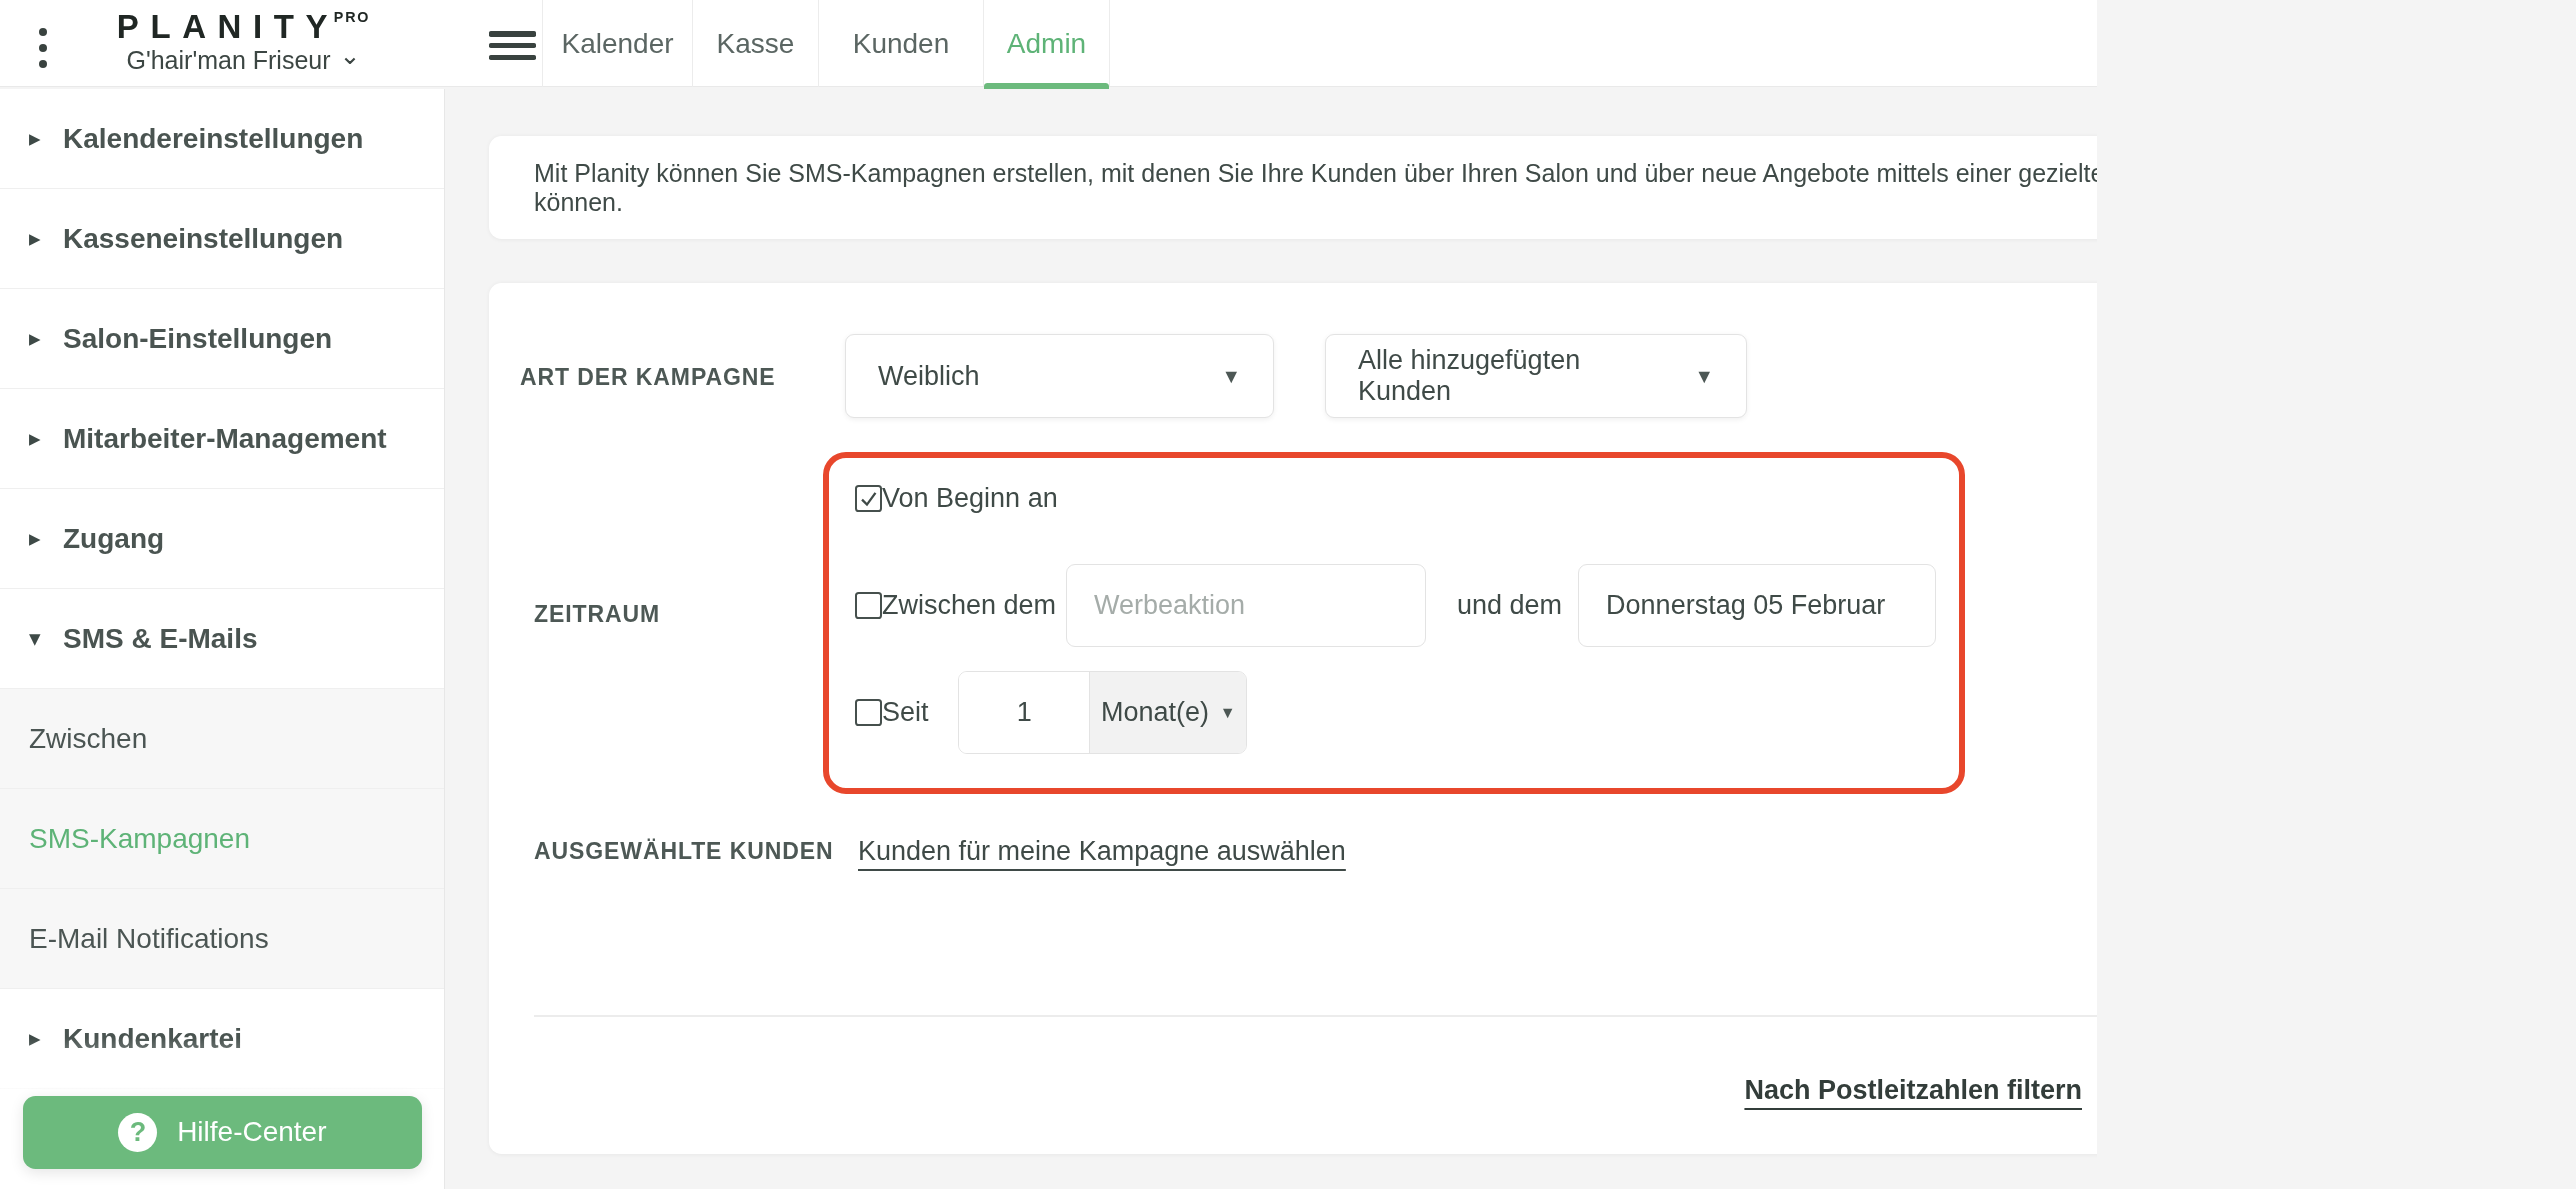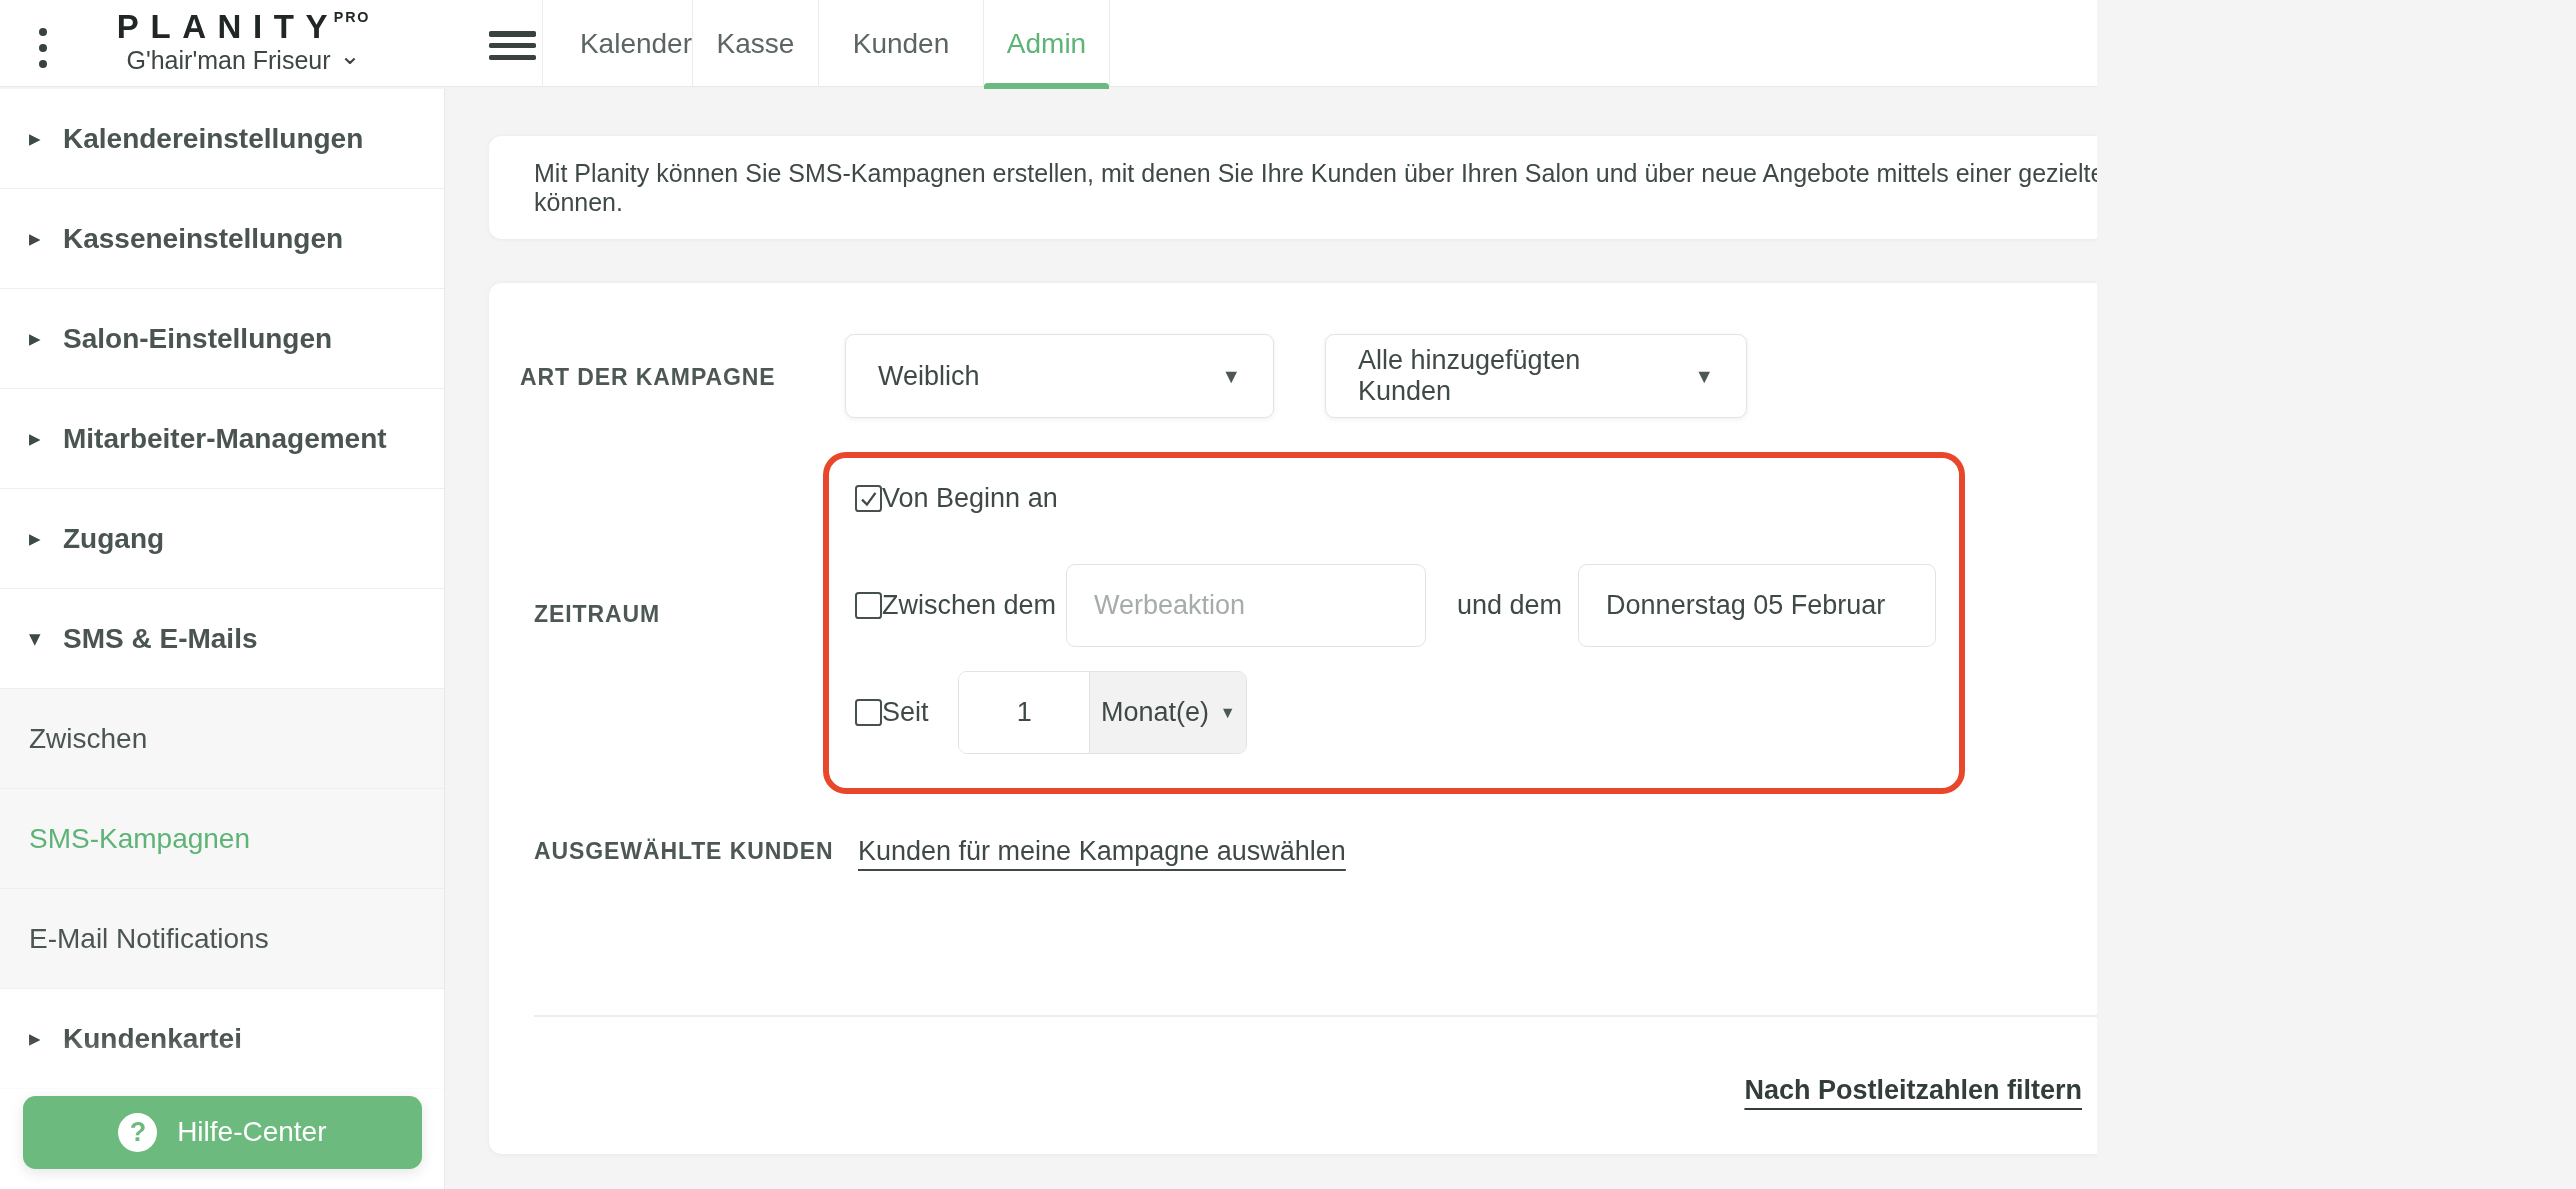--- a/index.html
+++ b/index.html
@@ -19,21 +19,21 @@
   .brand{position:absolute; left:72px; top:8px; width:343px; text-align:center;}
   .logo{font-size:33px; font-weight:700; letter-spacing:11.6px; color:#202724; white-space:nowrap;}
   .logo sup{font-size:14.3px; letter-spacing:1.8px; font-weight:700; margin-left:-5.4px; vertical-align:16px;}
   .salon{font-size:25px; color:#3c4643; margin-top:0px; cursor:pointer; white-space:nowrap;}
   .salon .chev{margin-left:9px; font-size:25px; color:#3c4643; display:inline-block; transform:translateY(-5.4px);}
   .hamburger{position:absolute; left:487px; top:29.5px; display:flex; flex-direction:column; gap:6.3px; cursor:pointer; padding:1.8px;}
   .hamburger i{display:block; width:47px; height:5.4px; background:#39423f; border-radius:1.8px;}
   .tabs{position:absolute; left:542px; top:0; height:87px; display:flex;}
   .tab{position:relative; height:87px; display:flex; align-items:center; justify-content:center; font-size:28px; color:#5b6663; border-right:0.9px solid var(--border); cursor:pointer;}
   .tab:first-child{border-left:0.9px solid var(--border);}
-  .tab.t1{width:151px;justify-content:flex-end;} .tab.t2{width:126px;} .tab.t3{width:165px;} .tab.t4{width:126px;}
+  .tab.t1{width:151px;} .tab.t2{width:126px;} .tab.t3{width:165px;} .tab.t4{width:126px;}
   .tab.active{color:var(--green);}
   .tab .underline{position:absolute; left:0; right:0; bottom:-1.8px; height:6.3px; background:var(--green-button); border-radius:3.6px 3.6px 0 0;}
   .bellwrap{position:absolute; right:0; top:0; width:98px; height:87px; border-left:0.9px solid var(--border); display:flex; align-items:center; justify-content:center; cursor:pointer;}
 
   
   .sidebar{position:absolute; left:0; top:89px; width:445px; height:1101px; background:#fff; border-right:0.9px solid #e7e7e7;}
   .side-item{height:100px; display:flex; align-items:center; padding-left:29px; border-bottom:0.9px solid #efefef; cursor:pointer; background:#fff;}
   .side-item .tri{width:34px; font-size:23px; color:#3e4a47; flex:0 0 34px;}
   .side-item .s-label{font-size:28px; font-weight:700; color:#4a5451;}
   .side-item.sub{background:#f7f7f7;}

